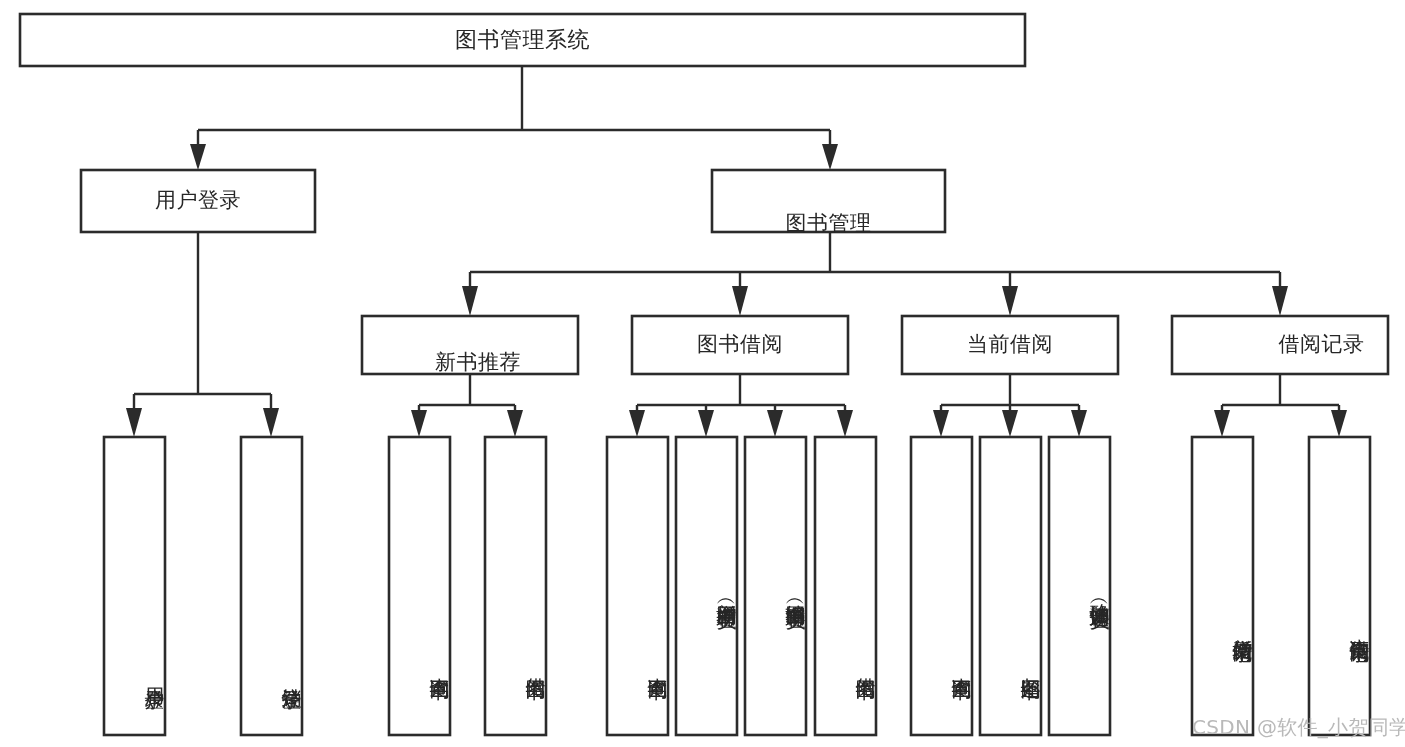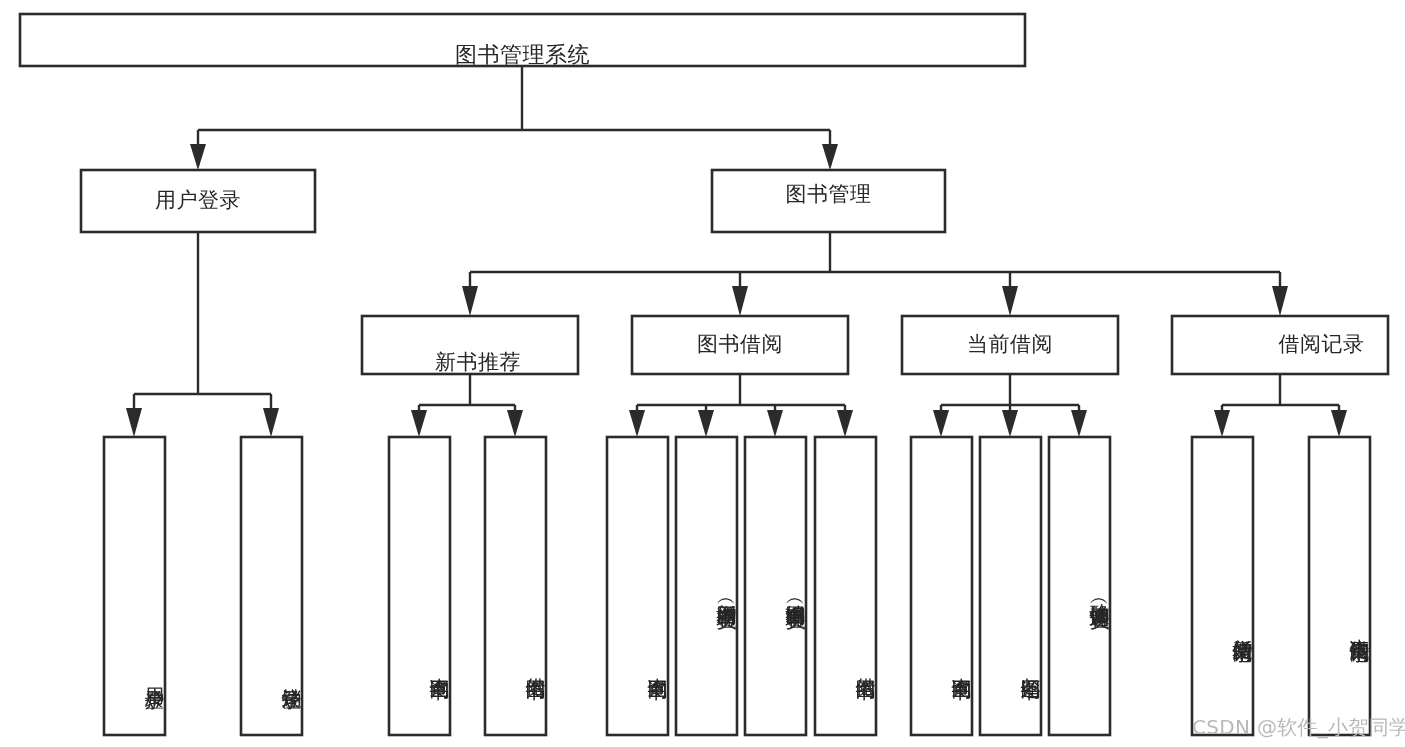--- a/index.html
+++ b/index.html
@@ -154,24 +154,24 @@
 
       <rect class="node-rect" x="911" y="437" width="61" height="298"></rect>
       <rect class="node-rect" x="980" y="437" width="61" height="298"></rect>
       <rect class="node-rect" x="1049" y="437" width="61" height="298"></rect>
 
       <rect class="node-rect" x="1192" y="437" width="61" height="298"></rect>
       <rect class="node-rect" x="1309" y="437" width="61" height="298"></rect>
     </g>
   </svg>
 
-  <div class="hlabel title-label" style="left:20px; top:29px; width:1005px; height:52px;">图书管理系统</div>
+  <div class="hlabel title-label" style="left:20px; top:14px; width:1005px; height:52px;">图书管理系统</div>
 
   <div class="hlabel" style="left:81px; top:170px; width:234px; height:62px;">用户登录</div>
-  <div class="hlabel" style="left:712px; top:158px; width:233px; height:73px;">图书管理</div>
+  <div class="hlabel" style="left:712px; top:188px; width:233px; height:73px;font-family:Liberation Mono, monospace;">图书管理</div>
 
   <div class="hlabel" style="left:362px; top:334px; width:216px; height:58px;margin-left:8px;">新书推荐</div>
   <div class="hlabel" style="left:632px; top:316px; width:216px; height:58px;text-align:right;">图书借阅</div>
   <div class="hlabel" style="left:902px; top:316px; width:216px; height:58px;text-align:right;">当前借阅</div>
   <div class="hlabel" style="left:1236px; top:316px; width:171px; height:58px;">借阅记录</div>
 
   <div class="vlabel" style="left:104px; top:437px; width:61px; height:298px; padding-top:88px;">
     <span>用户登录</span>
   </div>
   <div class="vlabel" style="left:241px; top:437px; width:61px; height:298px; padding-top:88px;">

